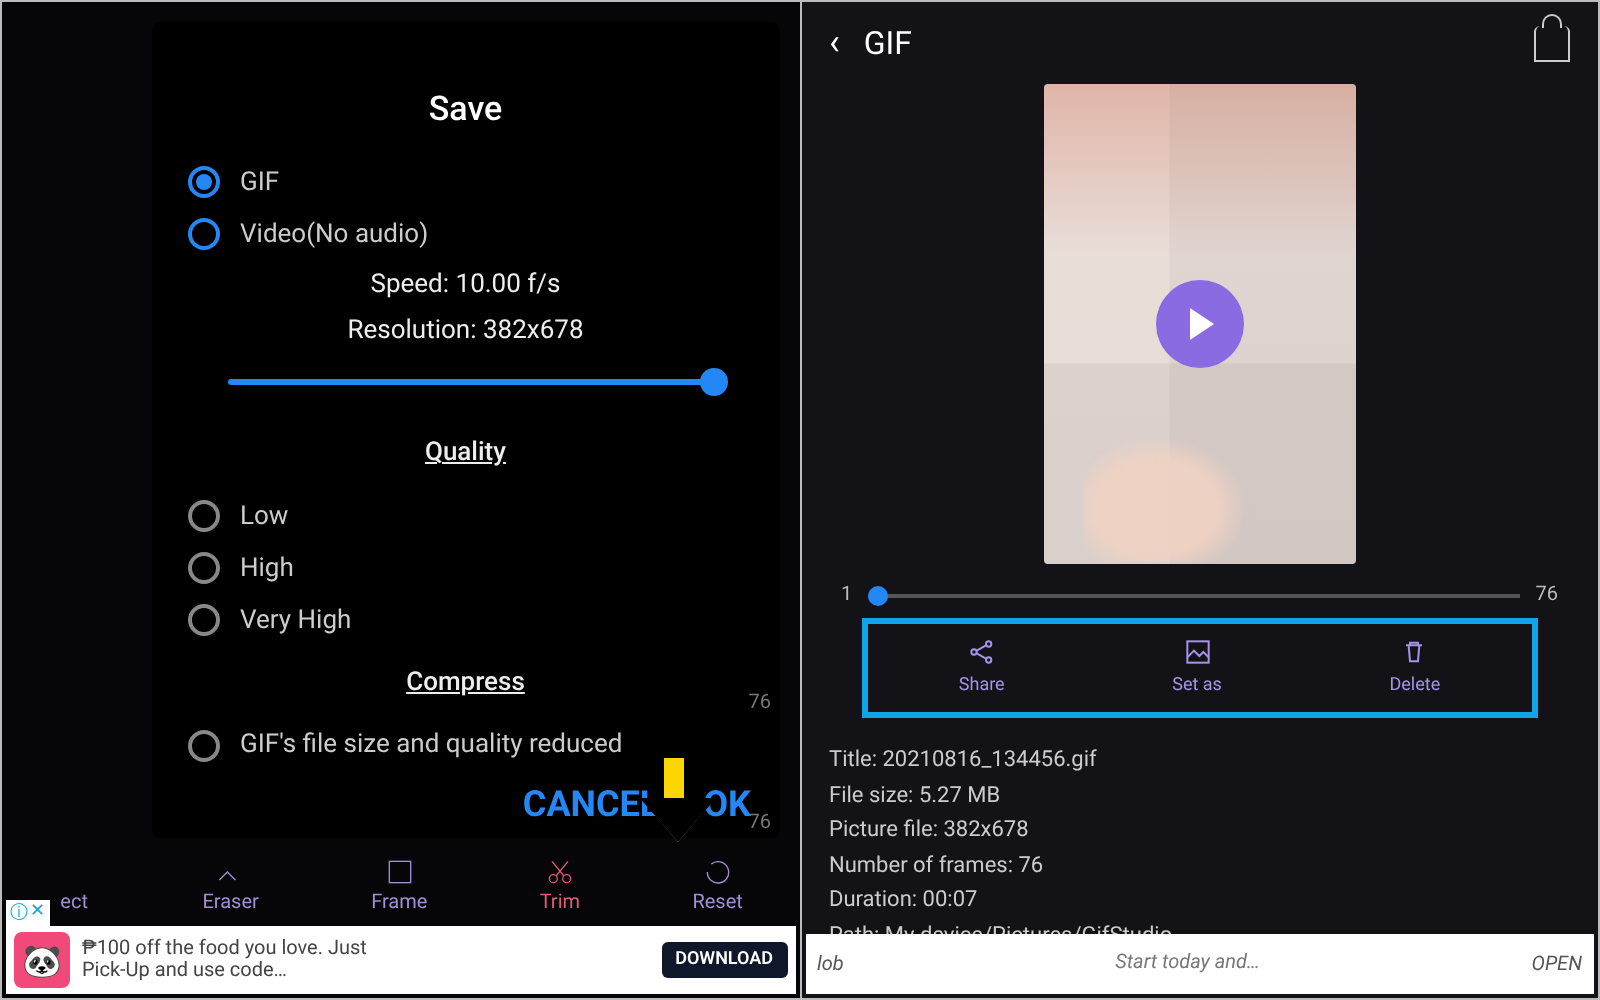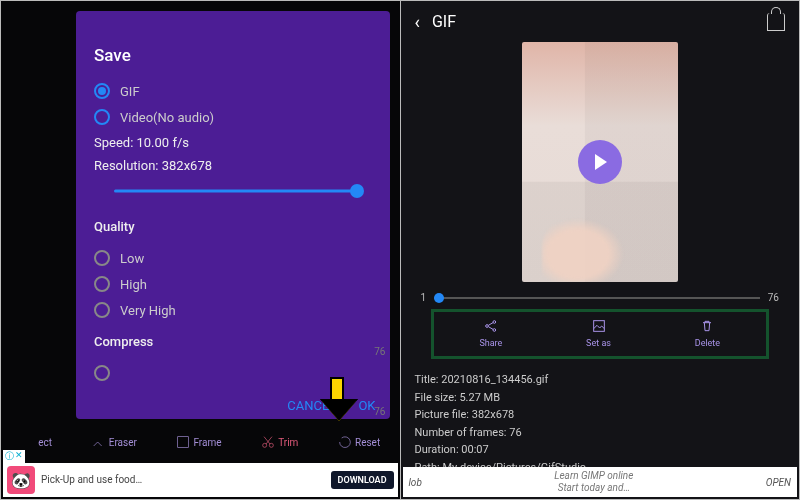--- a/index.html
+++ b/index.html
@@ -2,40 +2,40 @@
 <html><head>
 <meta charset="utf-8">
 <style>
   * { box-sizing: border-box; margin: 0; padding: 0; }
   body { background: #fff; font-family: Roboto, Arial, sans-serif; width: 800px; height: 500px; overflow: hidden; }
   .container { display: flex; width: 800px; height: 500px; border: 1px solid #bbb; }
   .pane { flex: 1; background: #131317; position: relative; color: #ddd; overflow: hidden; }
   .pane + .pane { border-left: 1px solid #bbb; }
   
   .dim { position: absolute; inset: 0; background: rgba(0,0,0,0.65); }
-  .modal { position: absolute; top: 10px; left: 75px; right: 10px; bottom: 80px; background: #4c1d95; border-radius: 4px; padding: 34px 18px 8px 18px; font-size: 13px; }
+  .modal { position: absolute; top: 10px; left: 75px; right: 10px; bottom: 80px; background: #000000; border-radius: 4px; padding: 34px 18px 8px 18px; font-size: 13px; text-align: center; }
   .modal .title { color: #fff; font-size: 17px; font-weight: 500; margin-bottom: 18px; }
   .radio-row { display: flex; align-items: center; gap: 10px; margin-bottom: 10px; color: #ccc; cursor: pointer; }
   .radio { width: 16px; height: 16px; border-radius: 50%; border: 2px solid #2388f6; display: inline-flex; align-items: center; justify-content: center; flex-shrink: 0; }
   .radio.unchecked { border-color: #888; }
   .radio .dot { width: 8px; height: 8px; border-radius: 50%; background: #2388f6; }
   .grey .radio { border-color: #888; }
   .info { margin: 8px 0 2px 0; color: #eee; }
   .slider { position: relative; height: 24px; margin: 6px 0 14px 0; }
   .slider .track { position: absolute; left: 20px; right: 10px; top: 50%; height: 3px; background: #2388f6; transform: translateY(-50%); border-radius: 2px; }
   .slider .thumb { position: absolute; right: 8px; top: 50%; width: 14px; height: 14px; background: #2388f6; border-radius: 50%; transform: translateY(-50%); }
-  .section { color: #eee; font-weight: 500; margin: 16px 0; }
+  .section { color: #eee; font-weight: 500; margin: 16px 0; text-decoration: underline; }
   .dlg-buttons { position: absolute; bottom: 6px; right: 14px; display: flex; gap: 22px; }
-  .dlg-buttons span { color: #2388f6; font-weight: 400; font-size: 13px; cursor: pointer; }
+  .dlg-buttons span { color: #2388f6; font-weight: 700; font-size: 18px; cursor: pointer; }
   .arrow { position: absolute; bottom: 78px; right: 48px; width: 30px; pointer-events: none; }
   .arrow .stem { width: 14px; height: 26px; background: #fcd600; margin: 0 auto; border: 2px solid #000; border-bottom: none; }
   .arrow .head { width: 0; height: 0; border-left: 17px solid transparent; border-right: 17px solid transparent; border-top: 20px solid #fcd600; margin: -2px auto 0; filter: drop-shadow(0 0 0 #000); position: relative; }
   .arrow .head::before { content:""; position:absolute; top:-22px; left:-19px; border-left:19px solid transparent; border-right:19px solid transparent; border-top:22px solid #000; z-index:-1; }
   .bottomnav { position: absolute; left: 0; right: 0; bottom: 36px; height: 42px; display: flex; justify-content: space-around; align-items: center; font-size: 10px; color: #a38ed6; }
-  .bottomnav .item { text-align: center; display: flex; flex-direction: row; align-items: center; gap: 2px; }
+  .bottomnav .item { text-align: center; display: flex; flex-direction: column; align-items: center; gap: 2px; }
   .bottomnav .item.active { color: #e05a7a; }
   .mini-icon { width: 16px; height: 16px; display: block; }
   .tick { position: absolute; right: 14px; bottom: 82px; color: #777; font-size: 10px; }
   .tick2 { position: absolute; right: 14px; bottom: 142px; color: #777; font-size: 10px; }
   .ad { position: absolute; left: 2px; right: 2px; bottom: 2px; height: 34px; background: #fff; color: #333; display: flex; align-items: center; font-size: 10px; gap: 6px; padding: 2px 4px; }
   .ad .thumb1 { width: 28px; height: 28px; background: #f14a7a; border-radius: 4px; display:flex;align-items:center;justify-content:center;color:#fff;font-size:16px; }
   .ad .txt { flex: 1; line-height: 1.15; color: #444; }
   .ad .btn { background: #0f172a; color: #fff; padding: 4px 7px; border-radius: 3px; font-size: 9px; font-weight: 600; }
   .adx { position:absolute; left:2px; bottom:36px; font-size:9px; color:#09b0d1; background:#fff; padding:0 2px; display:flex; gap:1px;}
   
@@ -48,21 +48,21 @@
   .preview .tile { position:absolute; inset:0; background:
      linear-gradient(transparent 58%, rgba(0,0,0,0.05) 58.5%),
      linear-gradient(90deg, transparent 40%, rgba(0,0,0,0.04) 40.5%);
   }
   .play { position:absolute; top:50%; left:50%; width:44px; height:44px; background:#8a6be2; border-radius:50%; transform:translate(-50%,-50%); display:flex; align-items:center; justify-content:center; cursor:pointer; }
   .play::after { content:""; border-left: 12px solid #fff; border-top: 8px solid transparent; border-bottom: 8px solid transparent; margin-left: 3px; }
   .hand { position:absolute; bottom:0; left:20px; width:90px; height:70px; background: radial-gradient(ellipse at 40% 60%, rgba(240,210,195,0.9) 40%, transparent 60%); border-radius: 50% 50% 0 0; filter: blur(1px); }
   .pslider { margin: 10px 20px 6px; display:flex; align-items:center; gap:8px; font-size:10px; color:#bbb; }
   .pslider .ln { flex:1; height:2px; background:#555; position:relative; }
   .pslider .ln::before { content:""; position:absolute; left:0; top:-4px; width:10px; height:10px; background:#2388f6; border-radius:50%; }
-  .actions { margin: 2px 30px 8px; border: 3px solid #14532d; padding: 6px 4px 8px; display:flex; justify-content:space-around; }
+  .actions { margin: 2px 30px 8px; border: 3px solid #0ea5e9; padding: 6px 4px 8px; display:flex; justify-content:space-around; }
   .actbtn { display:flex; flex-direction:column; align-items:center; gap:4px; font-size:9px; color:#a893e8; cursor:pointer; }
   .actbtn svg { width:16px; height:16px; stroke:#a893e8; fill:none; stroke-width:1.5; }
   .meta { padding: 4px 14px; font-size: 11px; color:#ccc; line-height:1.6; }
   .ad2 { position:absolute; left:2px; right:2px; bottom:2px; height:30px; background:#fff; color:#555; display:flex; align-items:center; font-size:10px; padding:2px 6px; gap:6px;font-style:italic; }
   .ad2 .txt2 { flex:1; text-align:center; color:#777; line-height:1.2; }
 </style>
 </head>
 <body>
 
 <div class="container">
@@ -101,20 +101,21 @@
         <span>High</span>
       </div>
       <div class="radio-row grey">
         <span class="radio unchecked"></span>
         <span>Very High</span>
       </div>
 
       <div class="section">Compress</div>
       <div class="radio-row grey">
         <span class="radio unchecked"></span>
+        <span style="line-height:1.3;">GIF's file size and quality reduced</span>
       </div>
 
       <div class="dlg-buttons">
         <span>CANCEL</span>
         <span>OK</span>
       </div>
     </div>
 
     <div class="arrow">
       <div class="stem"></div>
@@ -157,21 +158,22 @@
         </div>
     </div>
 
     <div class="adx">
         <span>ⓘ</span>
         <span>✕</span>
       </div>
     <div class="ad">
       <div class="thumb1">🐼</div>
       <div class="txt">
-          <div>Pick-Up and use food…</div>
+        <div>₱100 off the food you love. Just</div>
+          <div>Pick-Up and use code…</div>
       </div>
       <div class="btn">DOWNLOAD</div>
     </div>
   </div>
 
   <div class="pane">
     <div class="hdr">
       <span class="back">‹</span>
       <span class="ttl">GIF</span>
       <span class="basket"></span>
@@ -219,19 +221,18 @@
       <div>File size: 5.27 MB</div>
       <div>Picture file: 382x678</div>
       <div>Number of frames: 76</div>
       <div>Duration: 00:07</div>
       <div>Path: My device/Pictures/GifStudio</div>
     </div>
 
     <div class="ad2">
       <span>lob</span>
       <div class="txt2">
-        <div>Learn GIMP online</div>
           <div>Start today and…</div>
       </div>
       <div class="btn2">OPEN</div>
     </div>
   </div>
 </div>
 
 </body></html>

